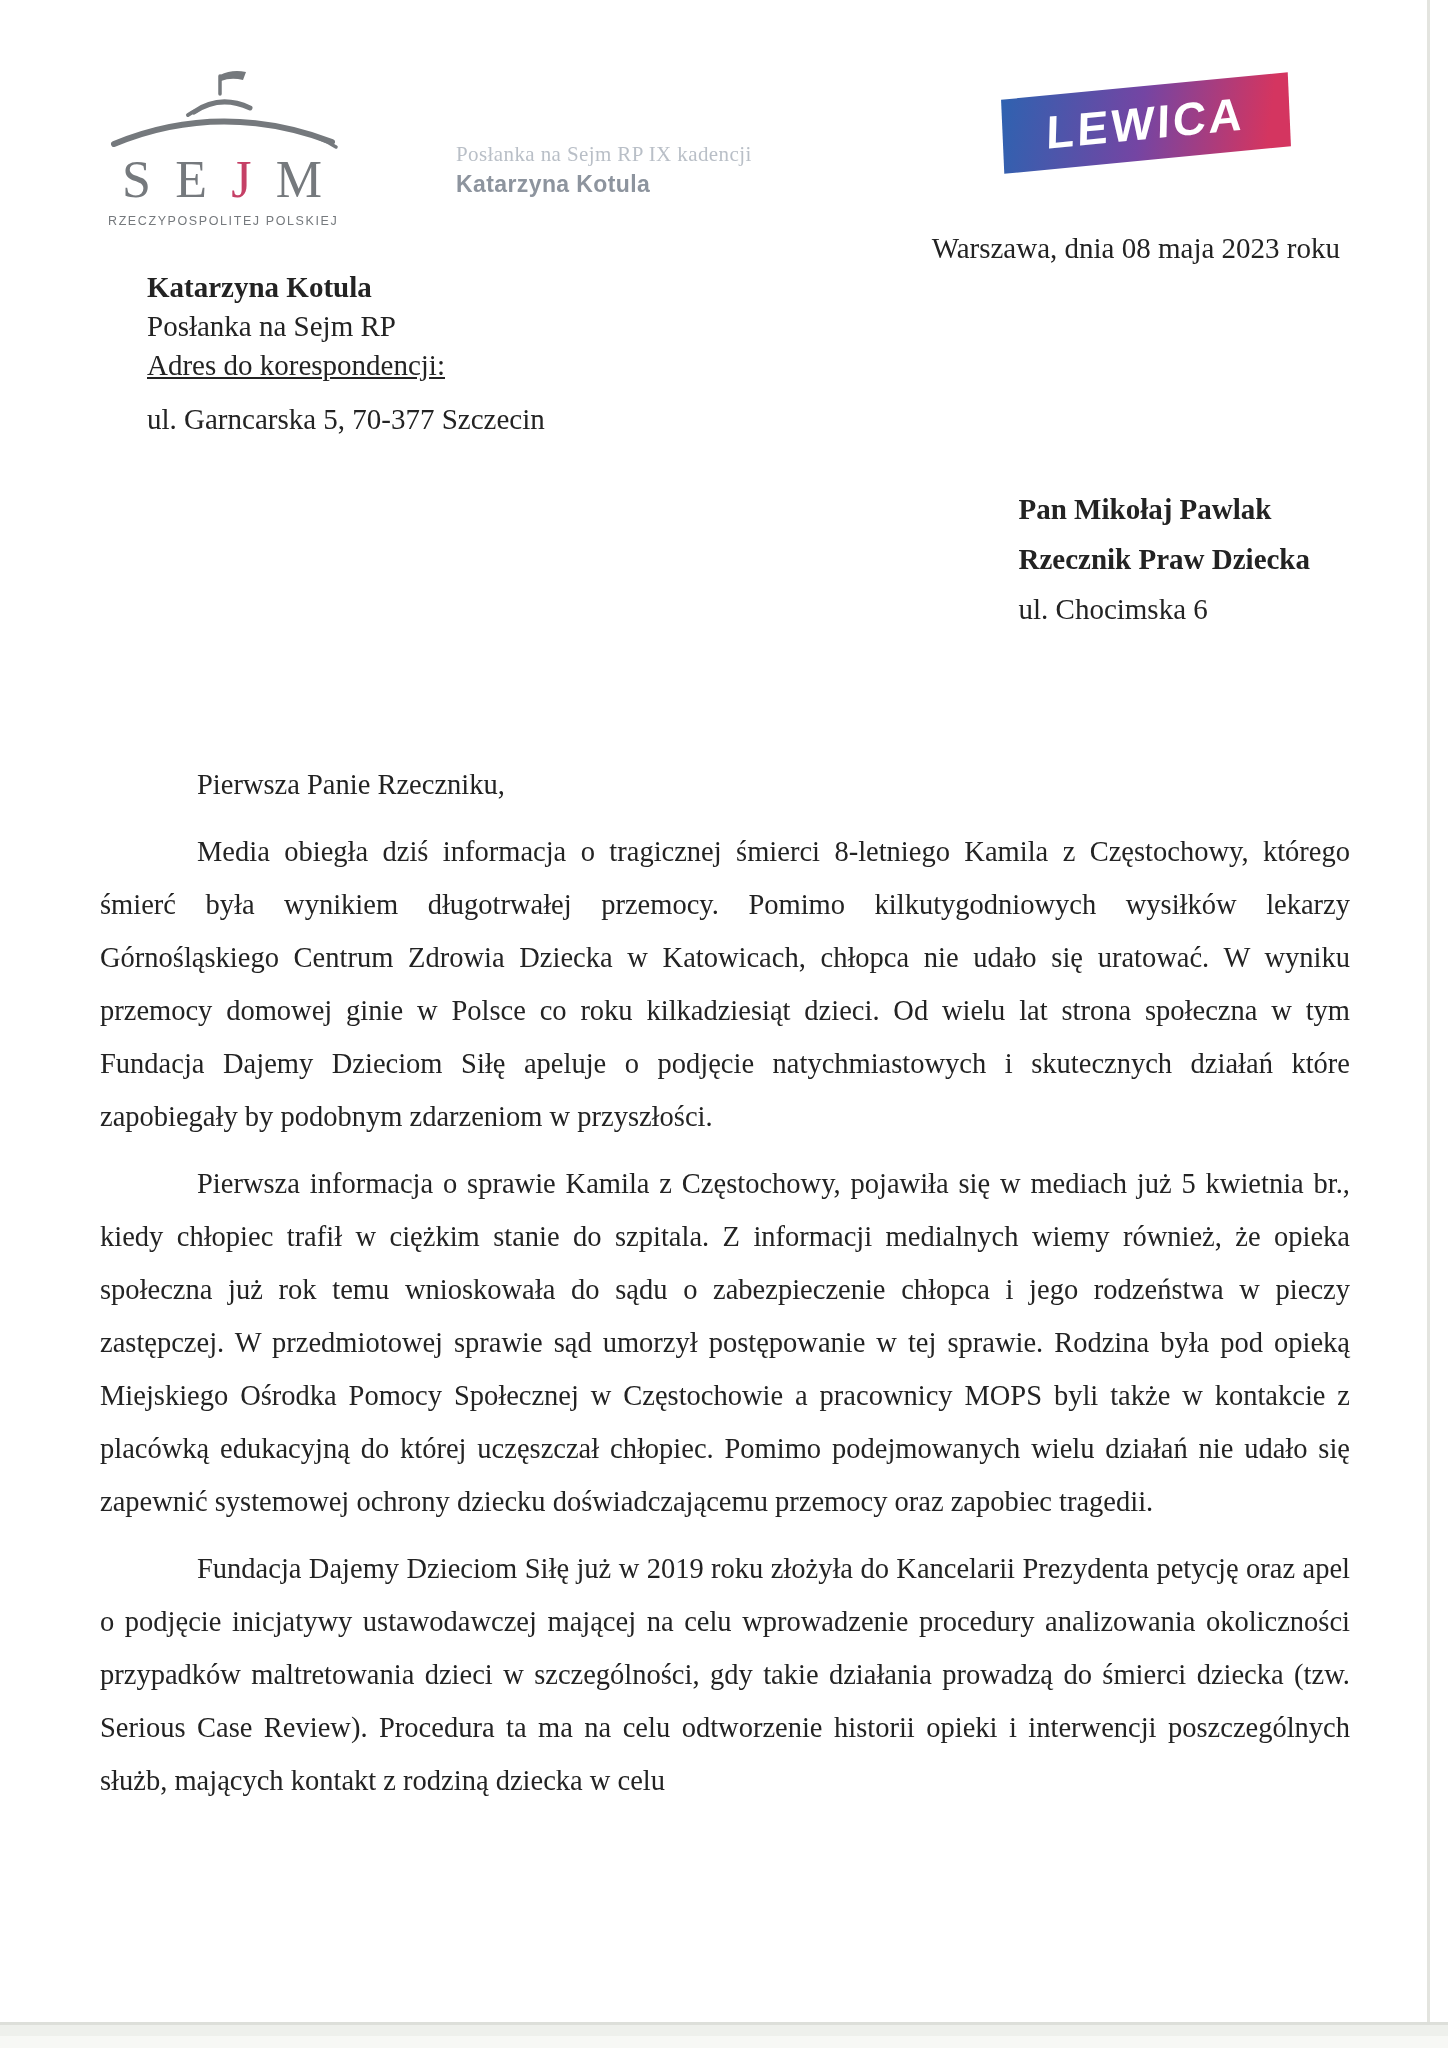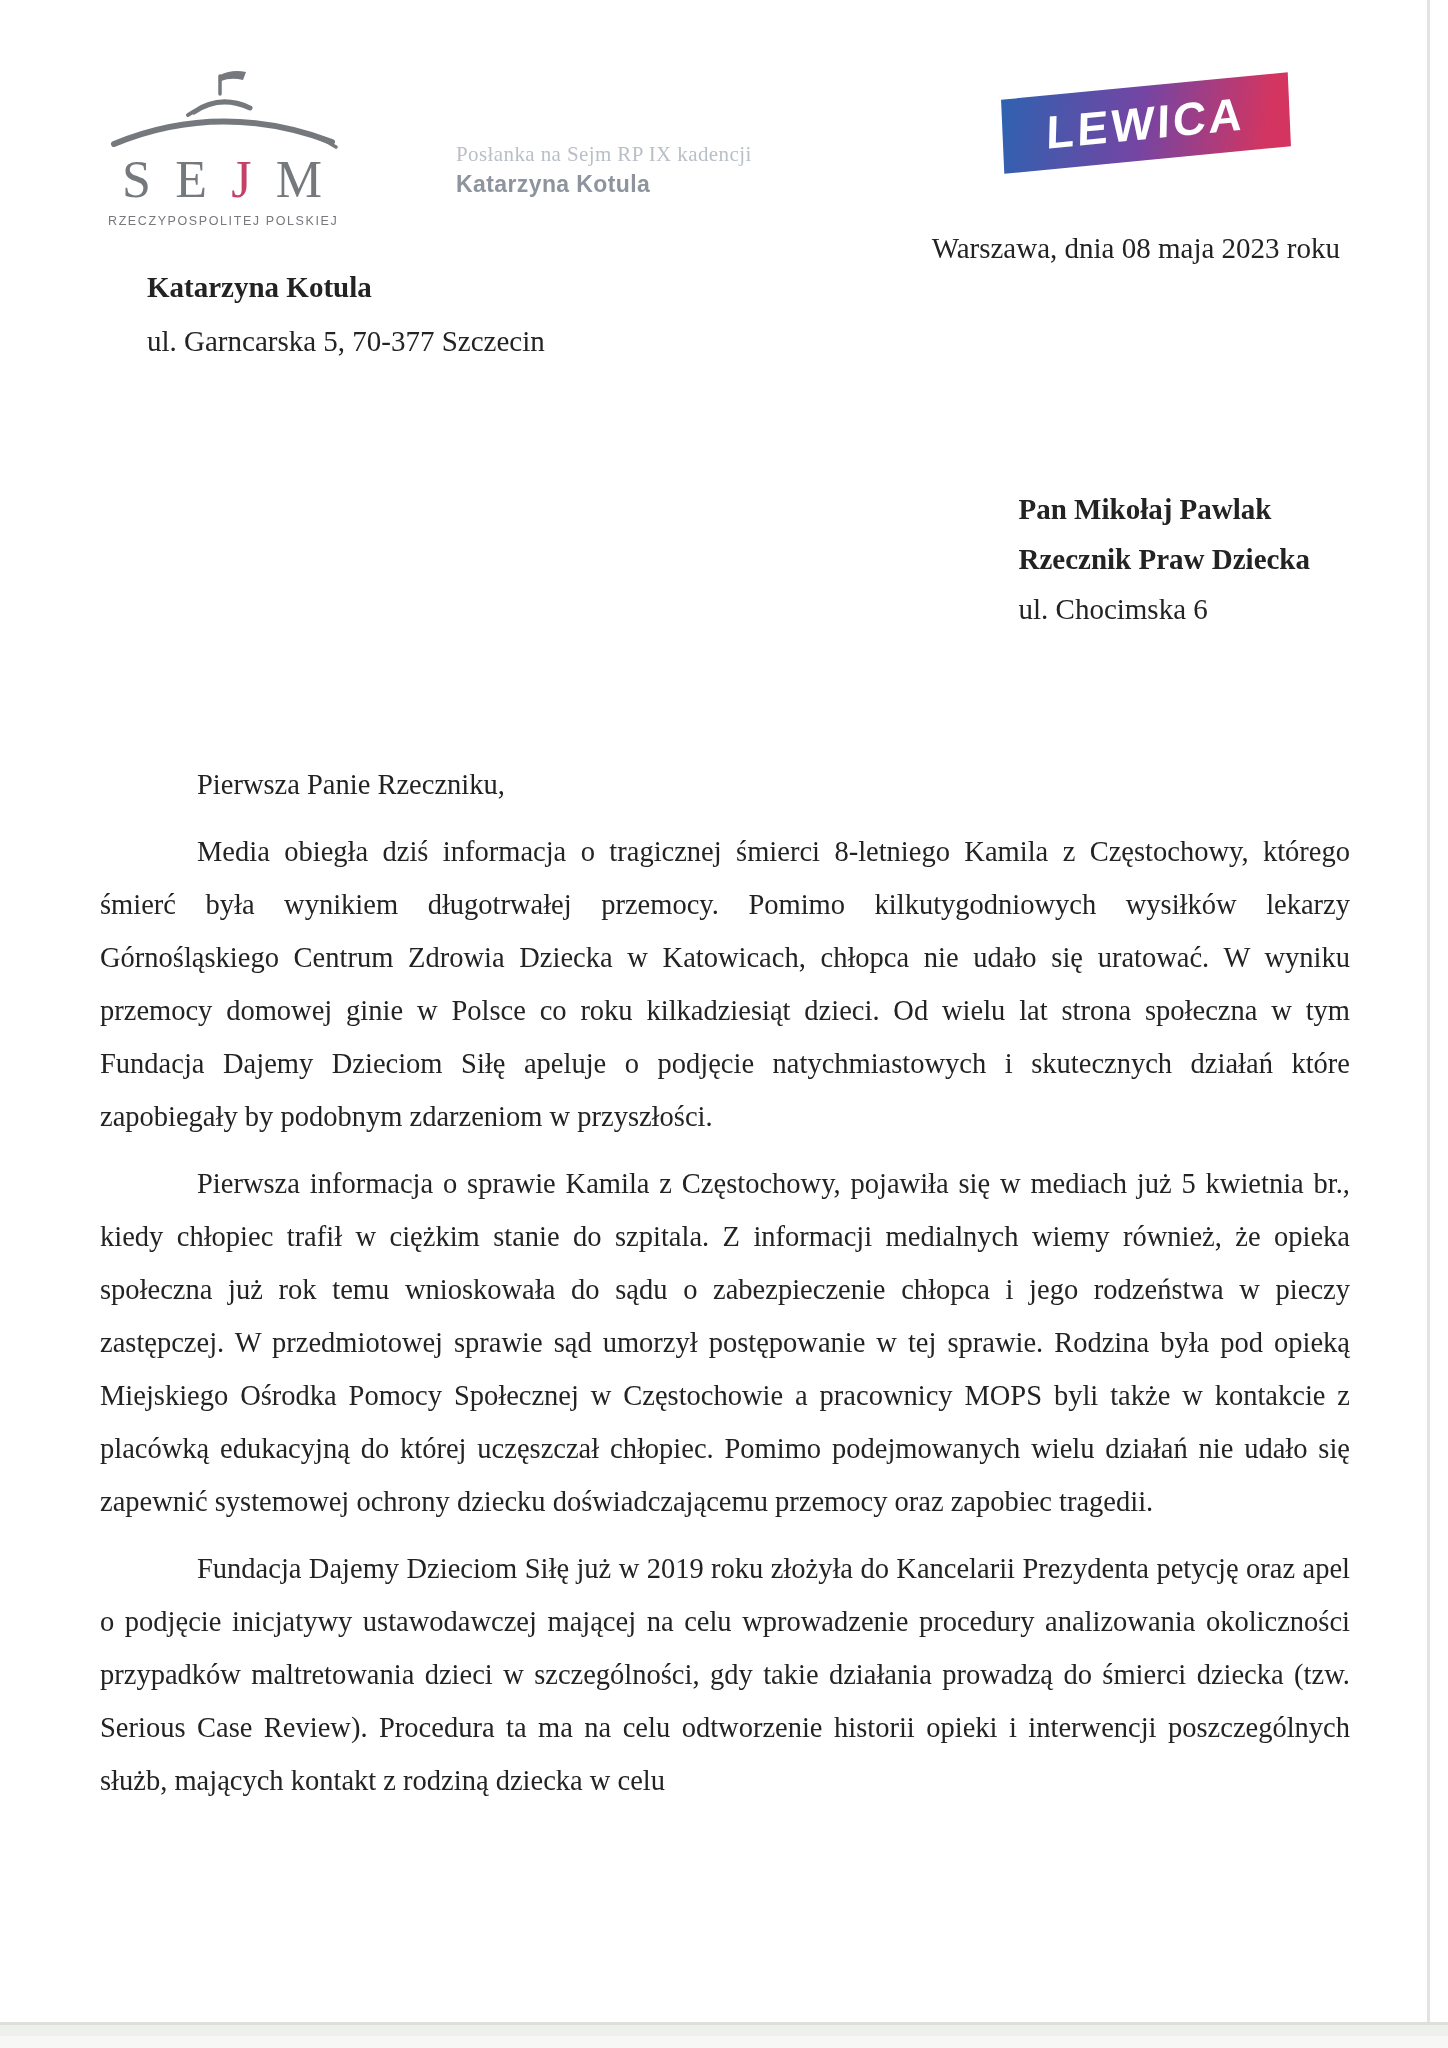--- a/index.html
+++ b/index.html
@@ -121,20 +121,22 @@
   </div>
 
   <div class="lewica-logo">
     <span class="lewica-text">LEWICA</span>
   </div>
 
   <div class="date-line">Warszawa, dnia 08 maja 2023 roku</div>
 
   <div class="sender-block">
     <div class="sender-name">Katarzyna Kotula</div>
+    <div class="sender-title">Posłanka na Sejm RP</div>
+    <div class="sender-address-label">Adres do korespondencji:</div>
     <div class="sender-address">ul. Garncarska 5, 70-377 Szczecin</div>
   </div>
 
   <div class="recipient-block">
     <div class="recipient-name">Pan Mikołaj Pawlak</div>
     <div class="recipient-title">Rzecznik Praw Dziecka</div>
     <div class="recipient-street">ul. Chocimska 6</div>
   </div>
 
   <div class="letter-body">

